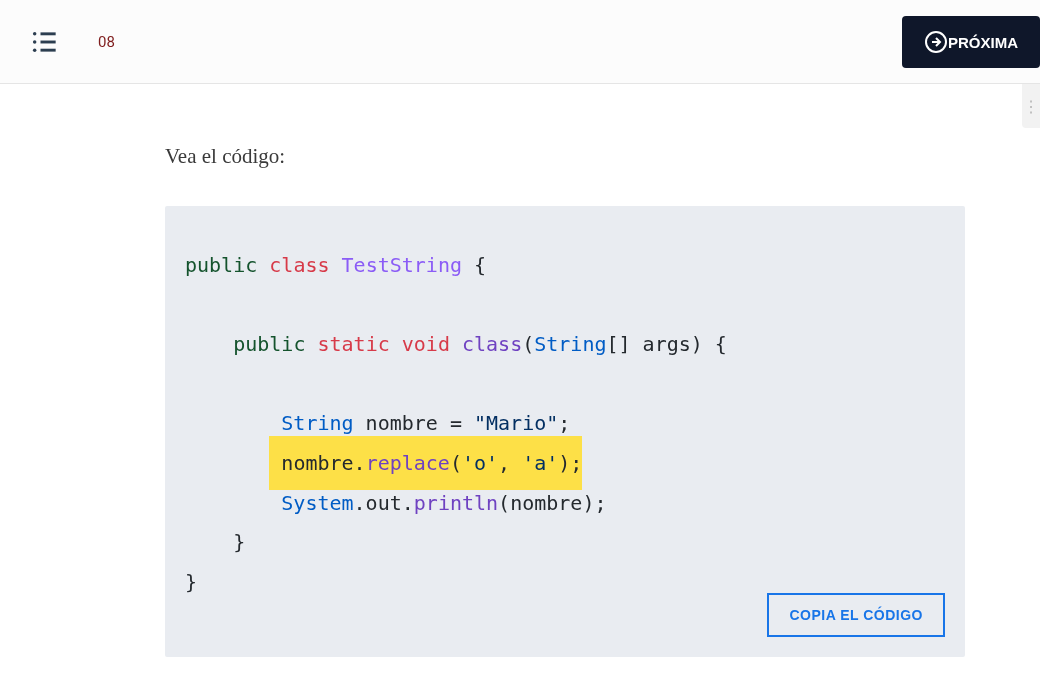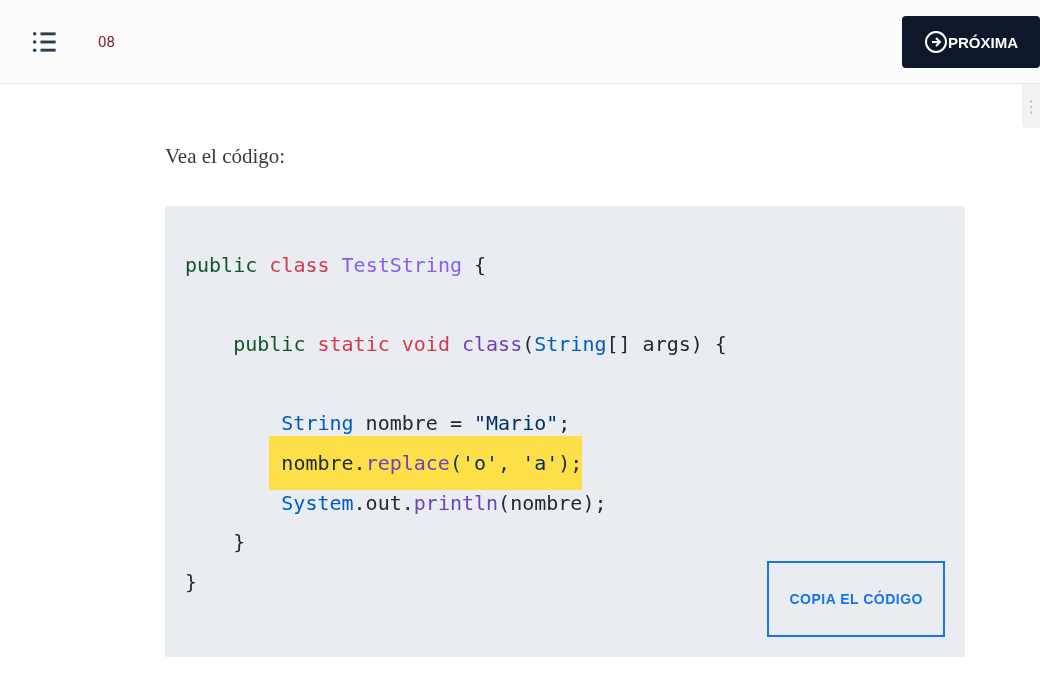--- a/index.html
+++ b/index.html
@@ -116,21 +116,21 @@
     }
     .copy-button {
       position: absolute;
       bottom: 20px;
       right: 20px;
       background: transparent;
       border: 2px solid #1875e8;
       color: #1875e8;
       font-size: 14px;
       font-weight: 700;
-      padding: 28px 20px;
+      padding: 12px 20px;
       cursor: pointer;
       letter-spacing: 0.5px;
     }
   </style>
 </head>
 <body>
 
 <div class="header">
   <svg class="menu-icon" viewBox="0 0 24 24" fill="none" stroke="currentColor" stroke-width="2.5">
     <circle cx="4" cy="5" r="1.5" fill="currentColor" stroke="none"></circle>

